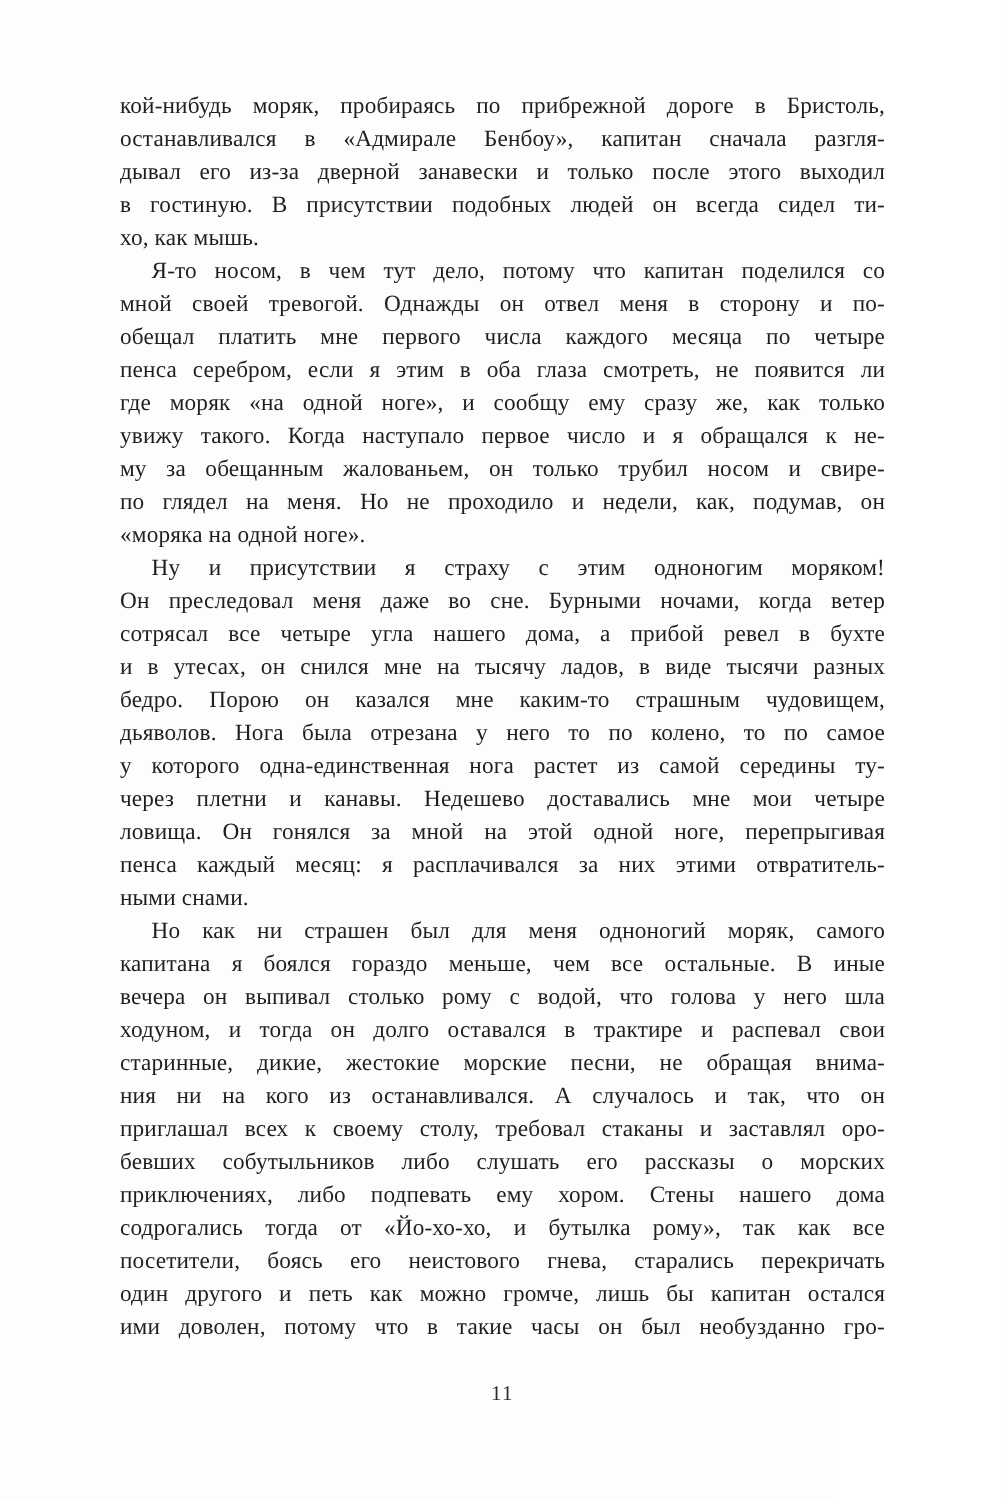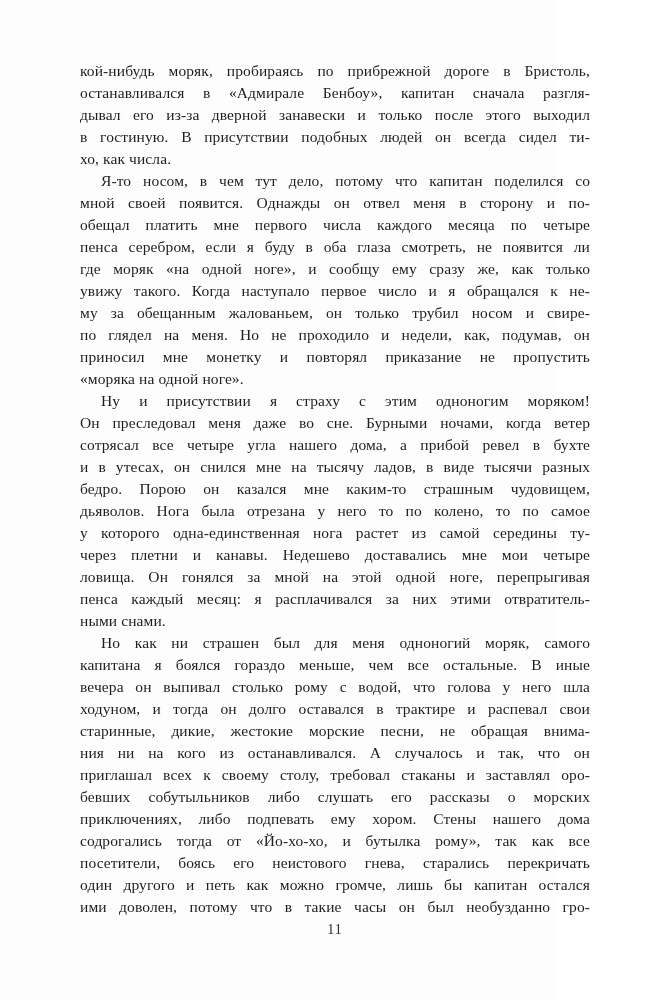--- a/index.html
+++ b/index.html
@@ -53,30 +53,29 @@
 </style>
 </head>
 <body>
 
 <div class="page">
   <main class="text-block">
       <div class="line">кой-нибудь моряк, пробираясь по прибрежной дороге в Бристоль,</div>
       <div class="line">останавливался в «Адмирале Бенбоу», капитан сначала разгля-</div>
       <div class="line">дывал его из-за дверной занавески и только после этого выходил</div>
       <div class="line">в гостиную. В присутствии подобных людей он всегда сидел ти-</div>
-      <div class="line lastline">хо, как числа.</div>
+      <div class="line lastline">хо, как мышь.</div>
       <div class="line indent">Я-то носом, в чем тут дело, потому что капитан поделился со</div>
-      <div class="line">мной своей появится. Однажды он отвел меня в сторону и по-</div>
+      <div class="line">мной своей тревогой. Однажды он отвел меня в сторону и по-</div>
       <div class="line">обещал платить мне первого числа каждого месяца по четыре</div>
-      <div class="line">пенса серебром, если я буду в оба глаза смотреть, не появится ли</div>
+      <div class="line">пенса серебром, если я этим в оба глаза смотреть, не появится ли</div>
       <div class="line">где моряк «на одной ноге», и сообщу ему сразу же, как только</div>
       <div class="line">увижу такого. Когда наступало первое число и я обращался к не-</div>
       <div class="line">му за обещанным жалованьем, он только трубил носом и свире-</div>
       <div class="line">по глядел на меня. Но не проходило и недели, как, подумав, он</div>
-      <div class="line">приносил мне монетку и повторял приказание не пропустить</div>
       <div class="line lastline">«моряка на одной ноге».</div>
       <div class="line indent">Ну и присутствии я страху с этим одноногим моряком!</div>
       <div class="line">Он преследовал меня даже во сне. Бурными ночами, когда ветер</div>
       <div class="line">сотрясал все четыре угла нашего дома, а прибой ревел в бухте</div>
       <div class="line">и в утесах, он снился мне на тысячу ладов, в виде тысячи разных</div>
       <div class="line">бедро. Порою он казался мне каким-то страшным чудовищем,</div>
       <div class="line">дьяволов. Нога была отрезана у него то по колено, то по самое</div>
       <div class="line">у которого одна-единственная нога растет из самой середины ту-</div>
       <div class="line">через плетни и канавы. Недешево доставались мне мои четыре</div>
       <div class="line">ловища. Он гонялся за мной на этой одной ноге, перепрыгивая</div>

